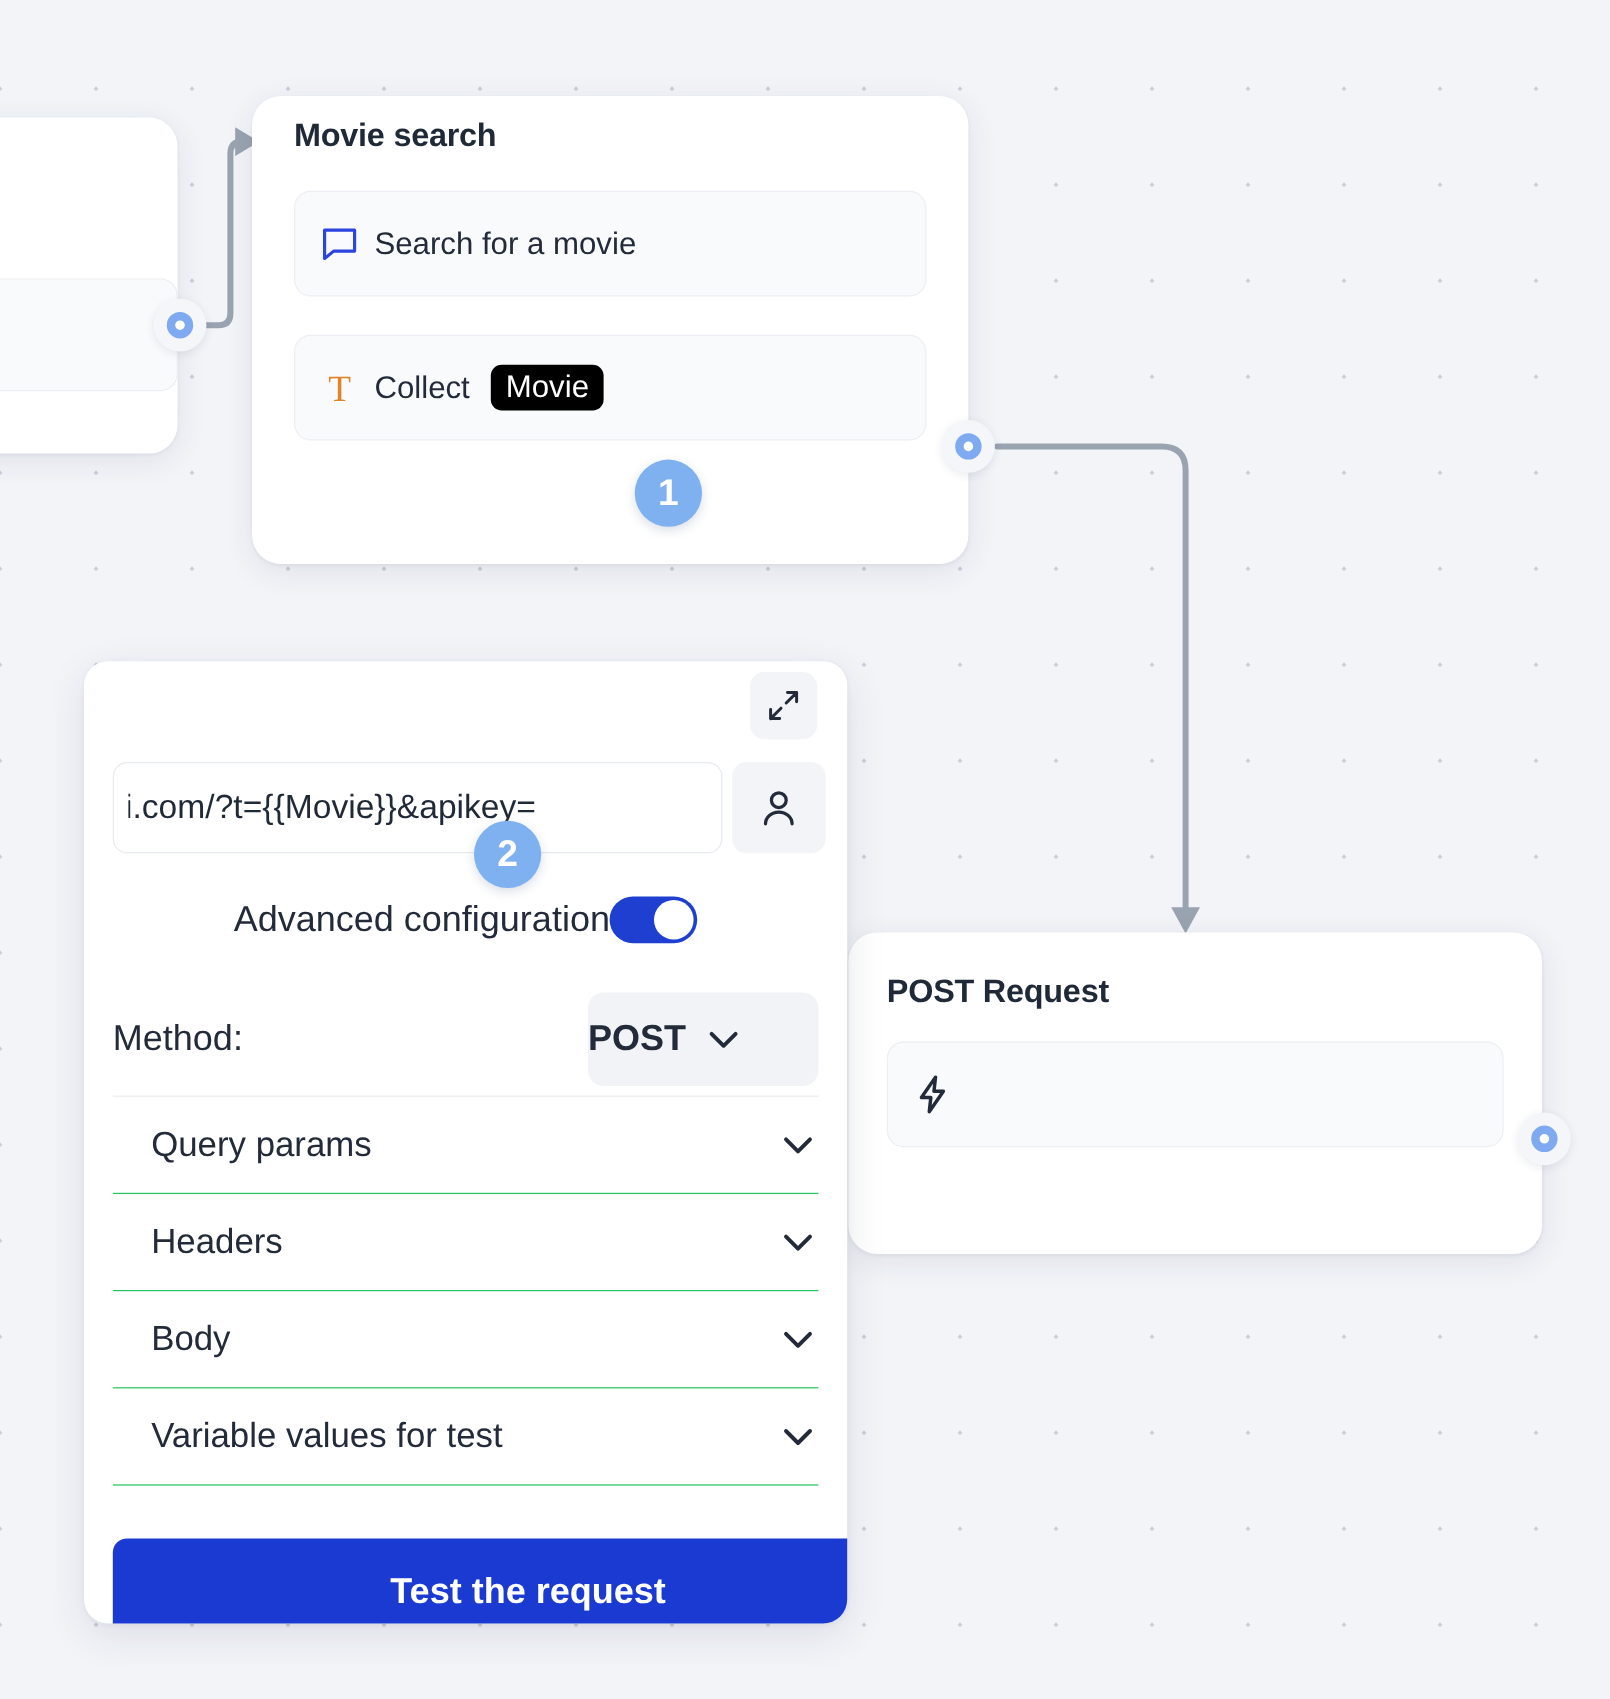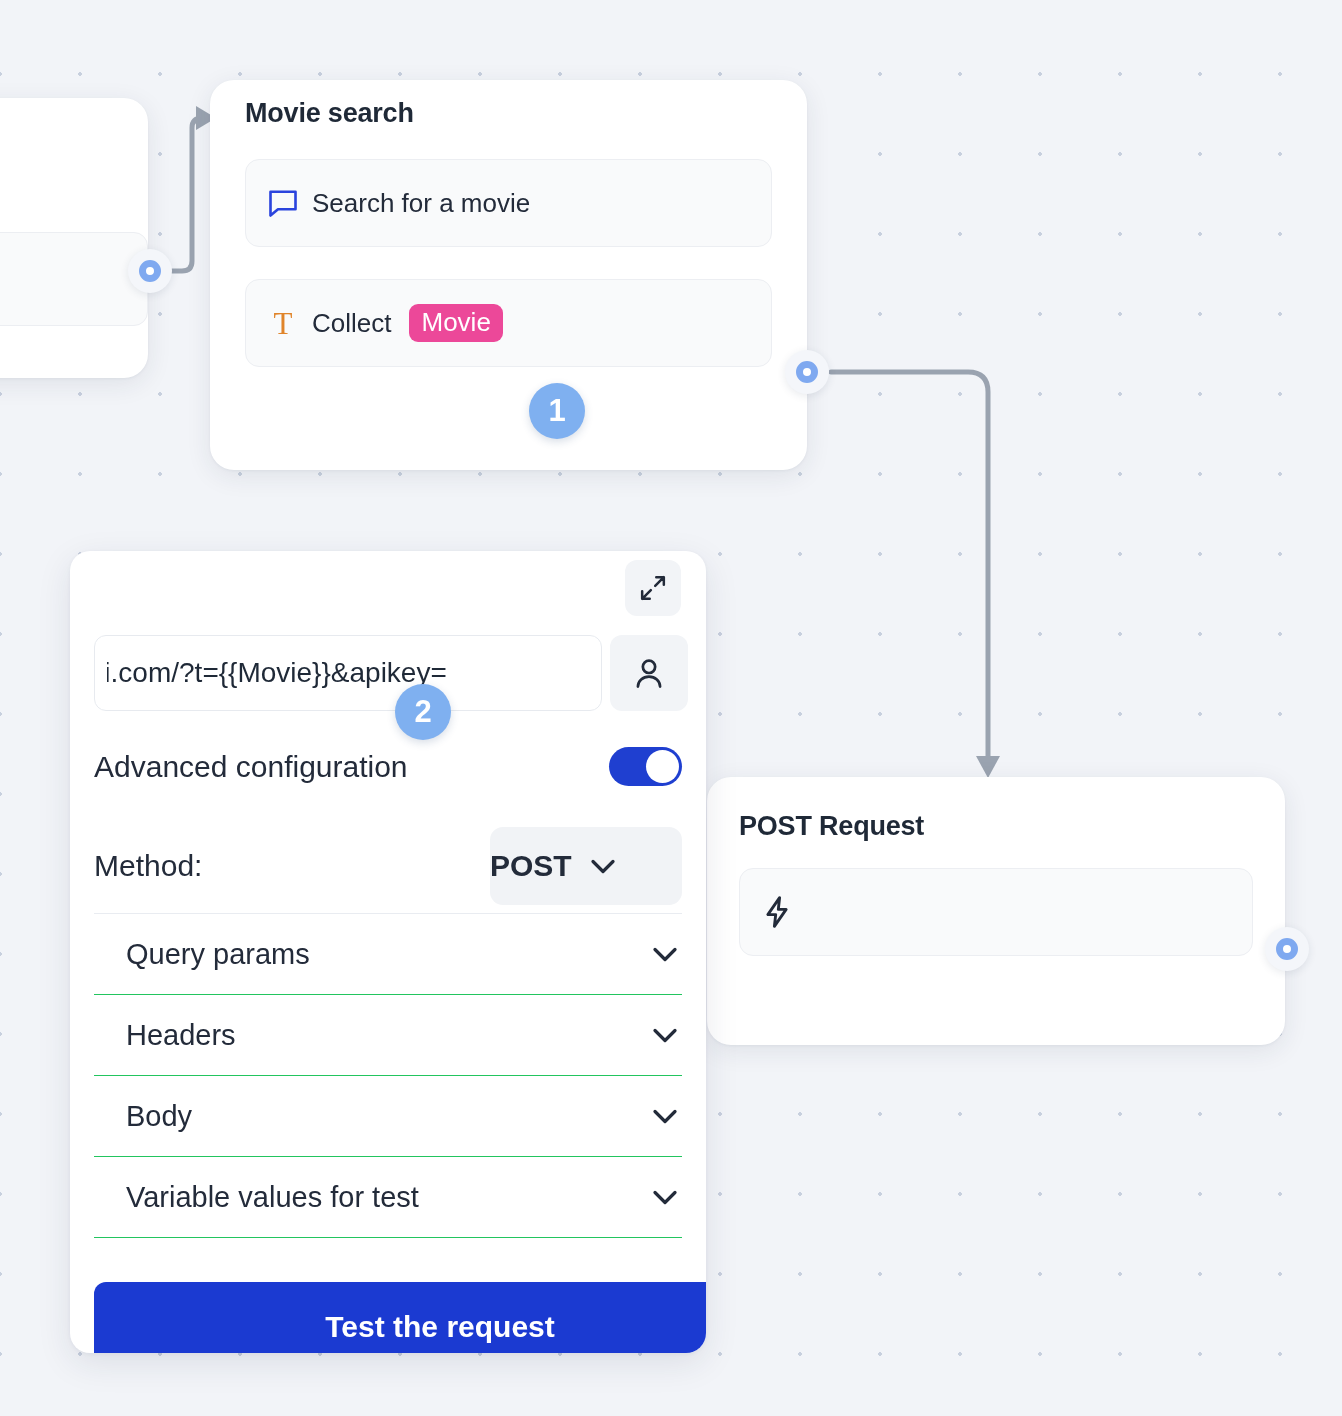--- a/index.html
+++ b/index.html
@@ -100,21 +100,21 @@
   .icon-tletter {
     font-family: "Liberation Serif", serif;
     font-size: 31px;
     color: #e0842a;
     line-height: 1;
     width: 30px;
     text-align: center;
   }
 
   .var-tag {
-    background: #ec4899;
+    background: #000000;
     color: #ffffff;
     border-radius: 9px;
     padding: 5px 12px 7px;
     font-size: 26px;
     line-height: 1;
     margin-left: 4px;
   }
 
   
   #node-omdb {
@@ -220,21 +220,21 @@
   }
   .user-btn svg { width: 30px; height: 32px; display:block; }
 
   .adv-row {
     position: absolute;
     left: 24px;
     top: 196px;
     width: 588px;
     display: flex;
     align-items: center;
-    justify-content: space-between;
+    justify-content: center;
   }
   .adv-label { font-size: 30px; color: #232b3a; }
 
   .toggle {
     width: 73px;
     height: 39px;
     border-radius: 20px;
     background: #1f3fd0;
     position: relative;
     cursor: pointer;

